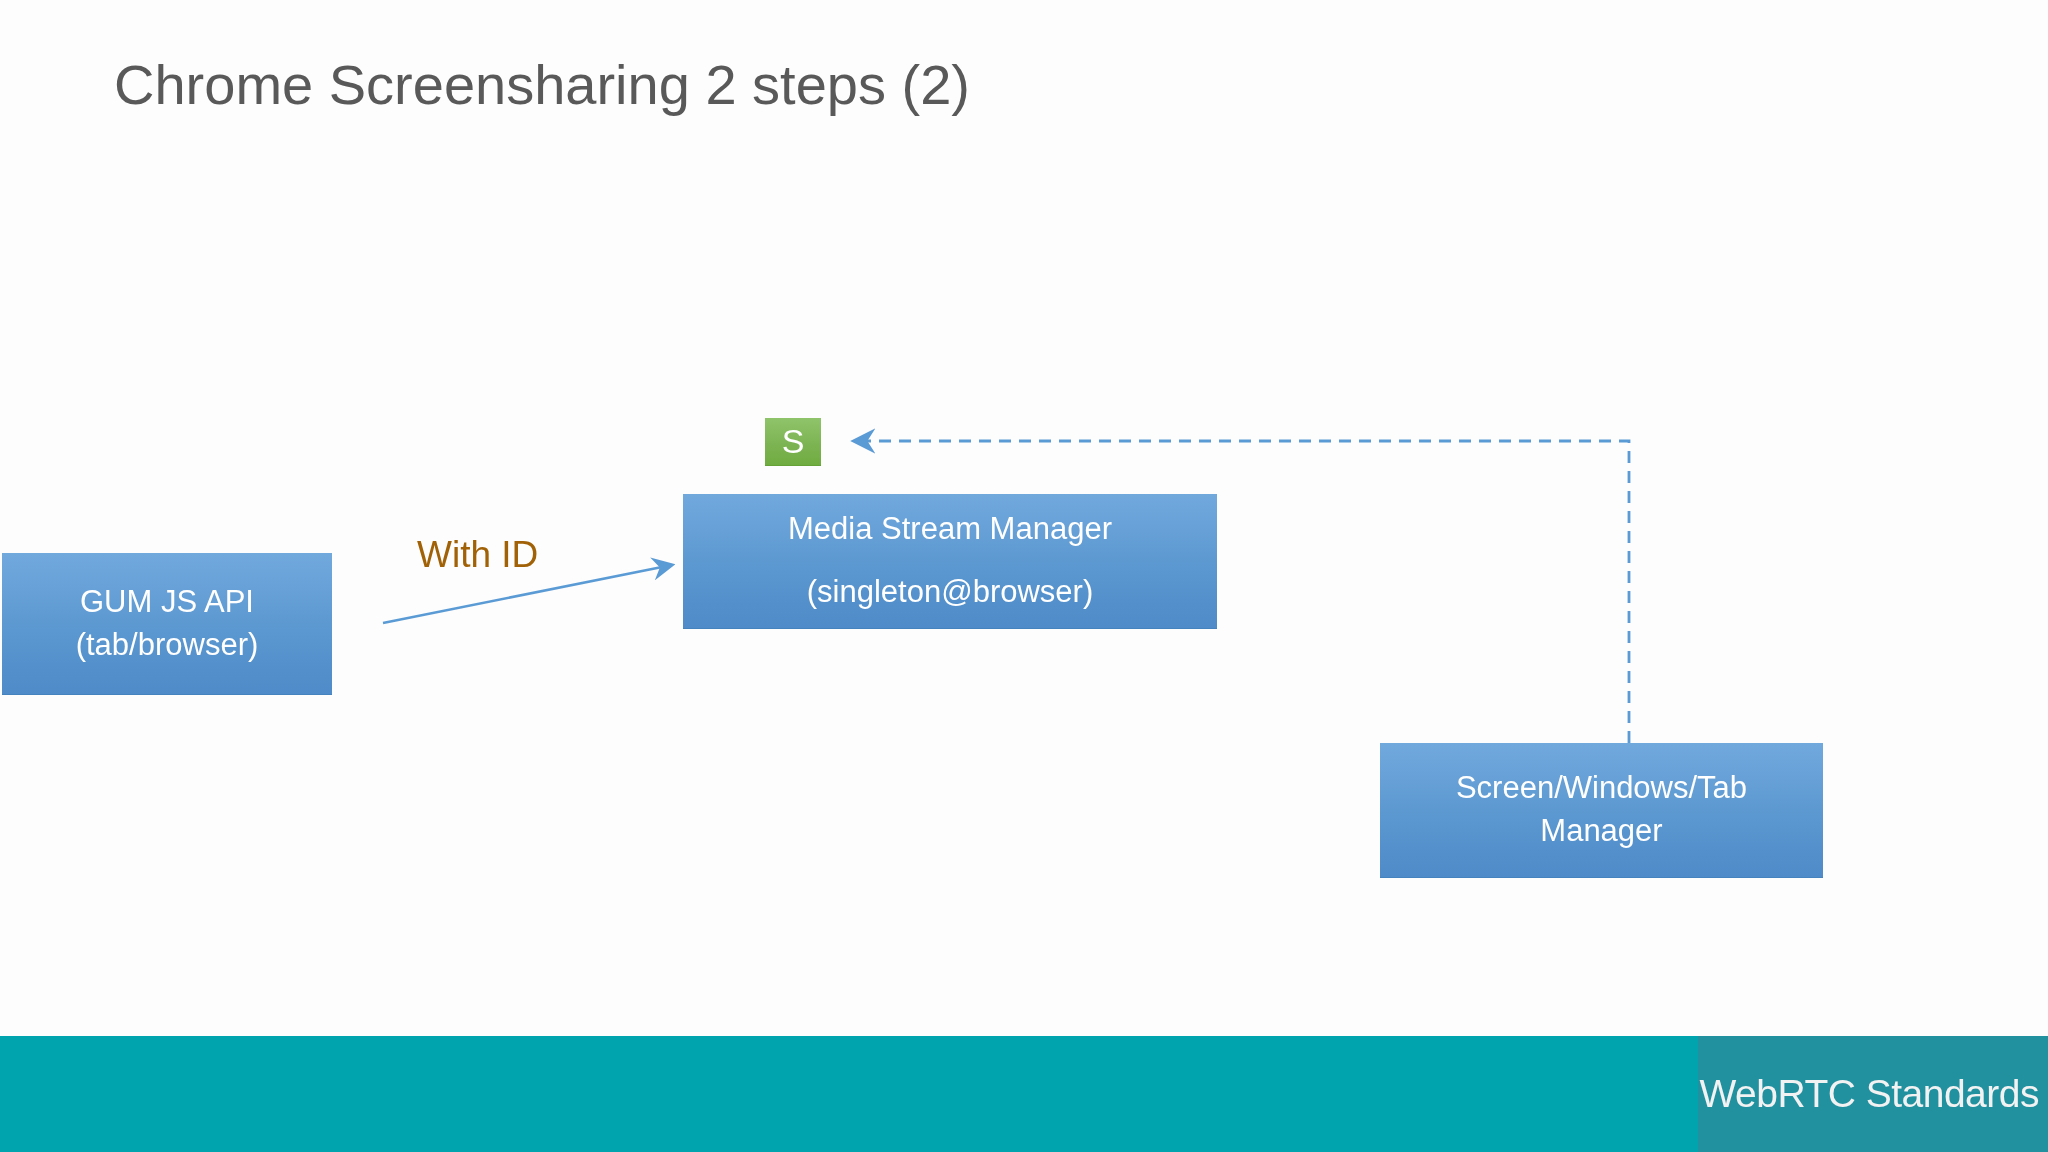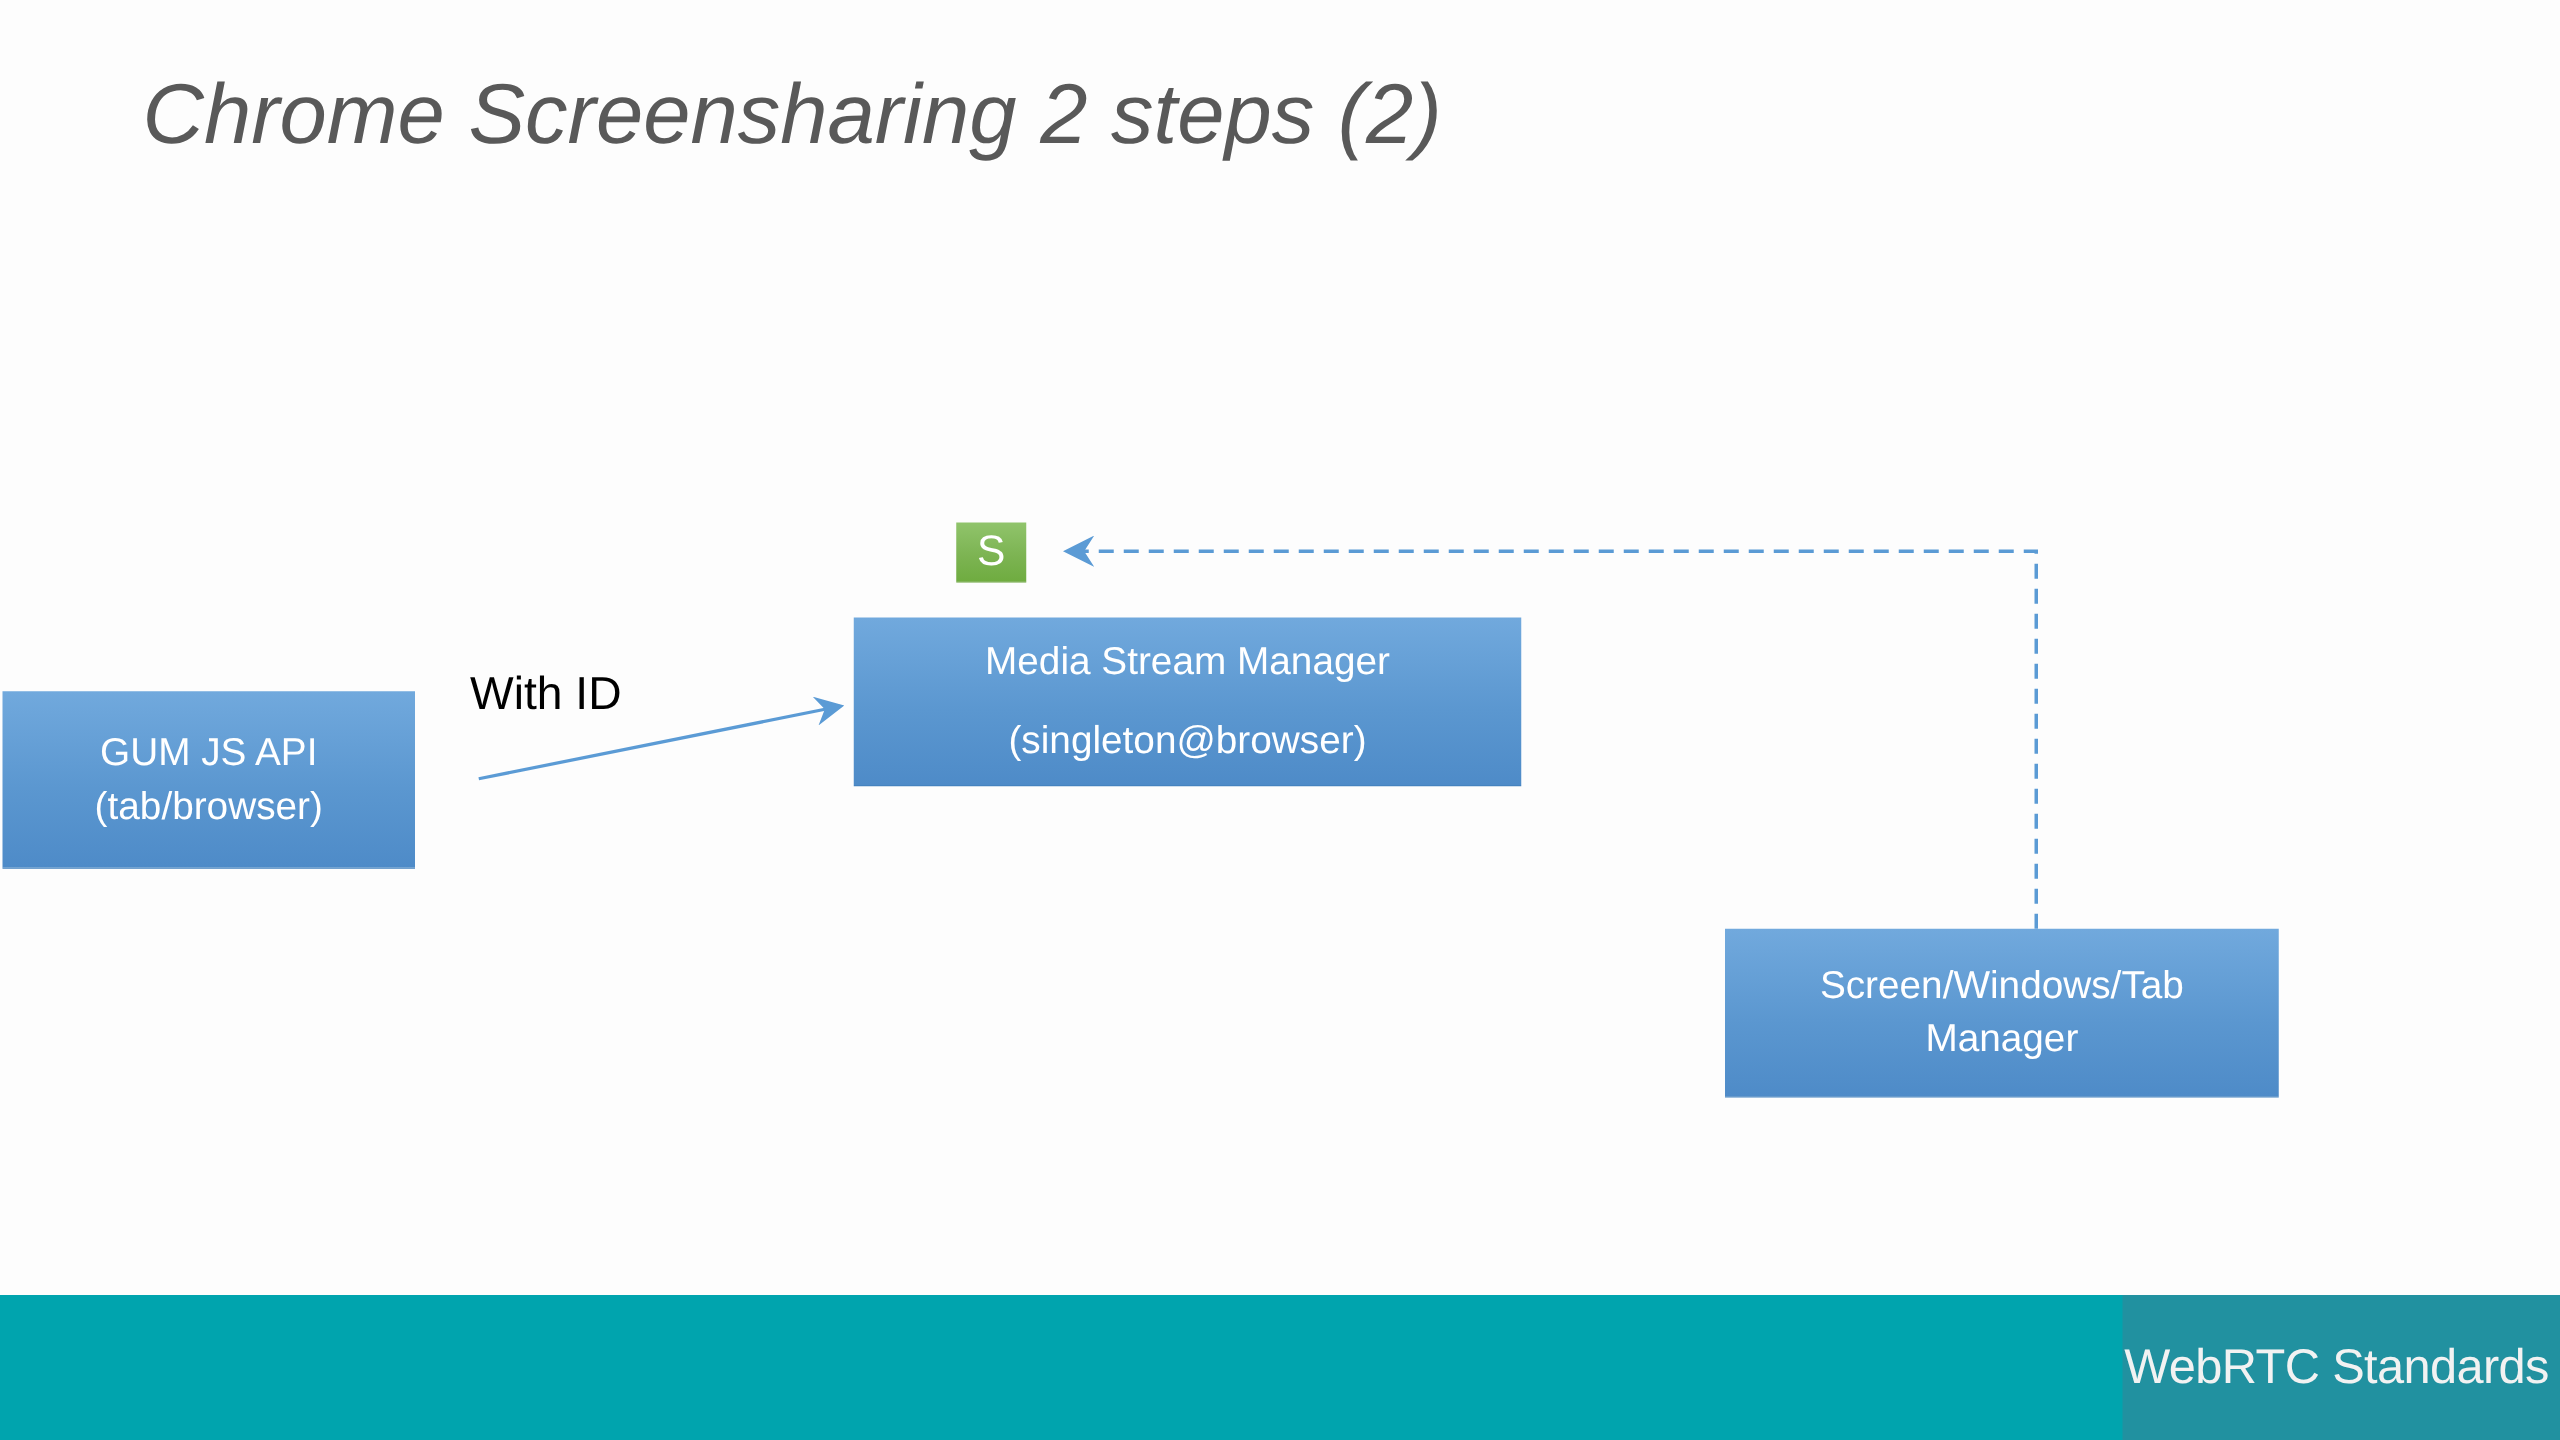--- a/index.html
+++ b/index.html
@@ -13,26 +13,25 @@
     width: 2048px;
     height: 1152px;
     background: #fdfdfd;
     overflow: hidden;
   }
   .slide-title {
     position: absolute;
     left: 114px;
     top: 52px;
     margin: 0;
-    font-size: 68px;
+    font-size: 56px;
     font-weight: 400;
     color: #595959;
     letter-spacing: 0px;
     white-space: nowrap;
-    font-style: italic;
   }
   .connector-layer {
     position: absolute;
     left: 0;
     top: 0;
     width: 2048px;
     height: 1152px;
     z-index: 1;
     pointer-events: none;
   }
@@ -56,25 +55,25 @@
   .node-msm      { left: 683px;  top: 494px; width: 534px; height: 134px; gap: 20px; }
   .node-capturer { left: 1380px; top: 743px; width: 443px; height: 134px; }
   .node-stream {
     left: 765px; top: 418px; width: 56px; height: 47px;
     background: linear-gradient(180deg, #90c46b 0%, #7db453 55%, #6fac40 100%);
     border-bottom: 1px solid #65a136;
     font-size: 34px;
   }
   .edge-label {
     position: absolute;
-    left: 376px;
+    left: 417px;
     top: 534px;
     z-index: 2;
     font-size: 37px;
-    color: #000000;
+    color: #a16207;
     white-space: nowrap;
   }
   .footer-bar {
     position: absolute;
     left: 0;
     top: 1036px;
     width: 2048px;
     height: 116px;
     background: #00a4ae;
     z-index: 3;

